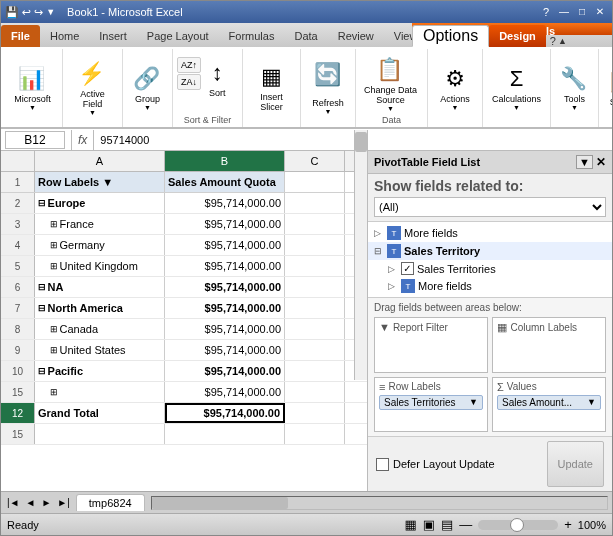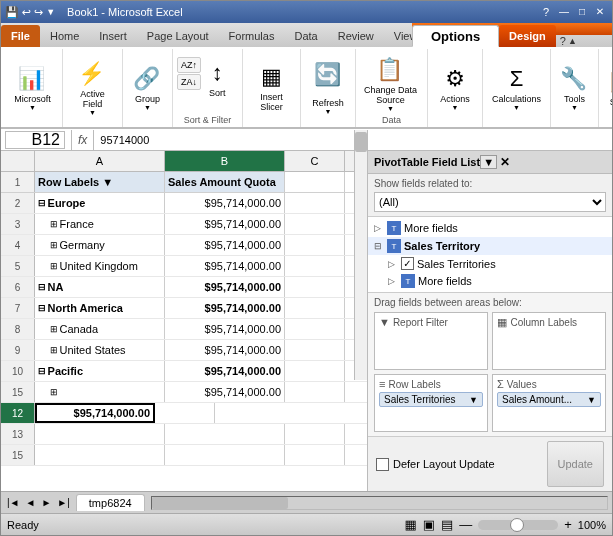--- a/index.html
+++ b/index.html
@@ -34,21 +34,21 @@
     <div style="padding:3px 10px;font-size:11px;height:22px;display:flex;align-items:center;cursor:pointer;color:#333;">Insert</div>
     <div style="padding:3px 10px;font-size:11px;height:22px;display:flex;align-items:center;cursor:pointer;color:#333;">Page Layout</div>
     <div style="padding:3px 10px;font-size:11px;height:22px;display:flex;align-items:center;cursor:pointer;color:#333;">Formulas</div>
     <div style="padding:3px 10px;font-size:11px;height:22px;display:flex;align-items:center;cursor:pointer;color:#333;">Data</div>
     <div style="padding:3px 10px;font-size:11px;height:22px;display:flex;align-items:center;cursor:pointer;color:#333;">Review</div>
     <div style="padding:3px 10px;font-size:11px;height:22px;display:flex;align-items:center;cursor:pointer;color:#333;">View</div>
 
     <div style="position:absolute;right:0;top:0;display:flex;flex-direction:column;align-items:stretch;width:200px;">
       <div style="background:linear-gradient(to bottom,#f97316,#cc4400);color:#fff;font-size:11px;font-weight:bold;text-align:center;padding:2px 0;height:12px;line-height:12px;">PivotTable Tools</div>
       <div style="display:flex;align-items:flex-end;height:12px;">
-        <div style="padding:1px 18px;background:#fff;color:#000;font-size:13px;height:22px;display:flex;align-items:center;cursor:pointer;border:1px solid #bbb;border-bottom:1px solid #fff;border-radius:3px 3px 0 0;font-weight:bold;">Options</div>
+        <div style="padding:1px 10px;background:#fff;color:#000;font-size:16px;height:22px;display:flex;align-items:center;cursor:pointer;border:1px solid #bbb;border-bottom:1px solid #fff;border-radius:3px 3px 0 0;font-weight:normal;">Options</div>
         <div style="padding:1px 10px;background:linear-gradient(to bottom,#ee5500,#bb3300);color:#fff;font-size:11px;height:22px;display:flex;align-items:center;cursor:pointer;border-radius:3px 3px 0 0;font-weight:bold;">Design</div>
         <div style="display:flex;align-items:center;gap:2px;padding:0 4px;">
           <span style="font-size:11px;cursor:pointer;color:#333;">?</span>
           <span style="font-size:9px;cursor:pointer;color:#333;">▲</span>
         </div>
       </div>
     </div>
   </div>
 
   <div style="background:#fff;border-bottom:2px solid #bbb;display:flex;align-items:stretch;min-height:82px;padding:2px 2px 0 2px;">
@@ -161,21 +161,21 @@
       <div style="flex:1;display:flex;align-items:center;">
         <div style="display:flex;flex-direction:column;align-items:center;padding:3px 6px;cursor:pointer;border-radius:3px;">
           <span style="font-size:22px;">📋</span>
           <span style="font-size:9px;margin-top:2px;">Show</span>
         </div>
       </div>
     </div>
   </div>
 
   <div style="display:flex;align-items:center;height:22px;border-bottom:1px solid #bbb;background:#fff;">
-    <input type="text" value="B12" style="width: 60px; border: 1px solid rgb(187, 187, 187); height: 18px; margin: 2px 4px; padding: 1px 4px; font-size: 16px; text-align: right; font-family: inherit;">
+    <input type="text" value="B12" style="width: 60px; border: 1px solid rgb(187, 187, 187); height: 18px; margin: 2px 4px; padding: 1px 12px; font-size: 12px; text-align: center; font-family: inherit;">
     <div style="width:1px;background:#bbb;height:20px;margin:0 2px;"></div>
     <span style="padding:0 4px;color:#555;font-style:italic;font-size:12px;">fx</span>
     <div style="width:1px;background:#bbb;height:20px;margin:0 2px;"></div>
     <input type="text" value="95714000" style="flex: 1 1 0%; border: none; outline: none; font-size: 11px; padding: 1px 4px; font-family: inherit;">
   </div>
 
   <div style="display:flex;flex:1;overflow:hidden;">
 
     <div style="flex:1;overflow:hidden;display:flex;flex-direction:column;">
 
@@ -261,54 +261,49 @@
         <div style="width:130px;min-width:130px;height:20px;display:flex;align-items:center;padding:0 3px;font-size:11px;border-right:1px solid #ccc;">
             <span style="display:inline-block;width:12px;"></span>
             <span style="font-size:9px;margin-right:2px;">⊞</span>
           </div>
         <div style="width:120px;min-width:120px;height:20px;display:flex;align-items:center;justify-content:flex-end;padding:0 3px;font-size:11px;border-right:1px solid #ccc;">$95,714,000.00</div>
         <div style="width:60px;min-width:60px;height:20px;border-right:1px solid #ccc;"></div>
       </div>
 
       <div style="display:flex;border-bottom:1px solid #e8e8e8;flex-shrink:0;">
         <div style="width:34px;min-width:34px;border-right:1px solid #bbb;height:20px;display:flex;align-items:center;justify-content:center;font-size:10px;color:#555;background:#217346;color:#fff;">12</div>
+        <div style="width:130px;min-width:130px;height:20px;display:flex;align-items:center;padding:0 3px;font-size:11px;border-right:1px solid #ccc;font-weight:bold;">Grand Total</div>
         <div style="width:120px;min-width:120px;height:20px;display:flex;align-items:center;justify-content:flex-end;padding:0 3px;font-size:11px;border:2px solid #000;font-weight:bold;">$95,714,000.00</div>
         <div style="width:60px;min-width:60px;height:20px;border-right:1px solid #ccc;"></div>
       </div>
 
-      <div style="display:flex;border-bottom:1px solid #e8e8e8;flex-shrink:0;">
-        <div style="width:34px;min-width:34px;border-right:1px solid #bbb;height:20px;display:flex;align-items:center;justify-content:center;font-size:10px;color:#555;background:#f0f0f0;">13</div>
-        <div style="width:130px;min-width:130px;height:20px;border-right:1px solid #ccc;"></div>
-        <div style="width:120px;min-width:120px;height:20px;border-right:1px solid #ccc;"></div>
-        <div style="width:60px;min-width:60px;height:20px;border-right:1px solid #ccc;"></div>
-      </div>
       <div style="display:flex;border-bottom:1px solid #e8e8e8;flex-shrink:0;">
         <div style="width:34px;min-width:34px;border-right:1px solid #bbb;height:20px;display:flex;align-items:center;justify-content:center;font-size:10px;color:#555;background:#f0f0f0;">15</div>
         <div style="width:130px;min-width:130px;height:20px;border-right:1px solid #ccc;"></div>
         <div style="width:120px;min-width:120px;height:20px;border-right:1px solid #ccc;"></div>
         <div style="width:60px;min-width:60px;height:20px;border-right:1px solid #ccc;"></div>
       </div>
 
       <div style="position:absolute;right:245px;top:130px;width:14px;height:250px;background:#f0f0f0;border-left:1px solid #bbb;border-right:1px solid #bbb;">
         <div style="width:12px;height:20px;background:#bbb;border-radius:2px;margin:2px auto;"></div>
       </div>
     </div>
 
     <div style="width:245px;min-width:245px;background:#f5f5f5;border-left:1px solid #bbb;display:flex;flex-direction:column;font-size:11px;">
 
-      <div style="display:flex;align-items:center;justify-content:flex-start;padding:4px 6px;background:#d8d8d8;border-bottom:1px solid #bbb;font-weight:bold;font-size:11px;">
+      <div style="display:flex;align-items:center;justify-content:space-between;padding:4px 6px;background:#d8d8d8;border-bottom:1px solid #bbb;font-weight:bold;font-size:11px;">
         <span>PivotTable Field List</span>
         <div style="display:flex;gap:3px;align-items:center;">
           <span style="cursor:pointer;font-size:11px;border:1px solid #999;padding:0 2px;background:#e8e8e8;">▼</span>
           <span style="cursor:pointer;font-size:12px;">✕</span>
         </div>
       </div>
 
       <div style="padding:4px 6px;border-bottom:1px solid #ccc;background:#f0f0f0;">
-        <div style="font-size:10px;color:#555;margin-bottom:3px;">Show fields related to:</div>
+        <div style="font-size:14px;color:#555;margin-bottom:3px;font-weight:bold;">Show fields related to:</div>
         <select style="width:100%;height:20px;font-size:11px;border:1px solid #bbb;background:#fff;">
           <option>(All)</option>
         </select>
       </div>
 
       <div style="padding:2px 0;border-bottom:1px solid #ccc;background:#fff;flex:0 0 auto;max-height:130px;overflow-y:auto;">
 
         <div style="display:flex;align-items:center;padding:2px 6px;cursor:pointer;gap:3px;">
           <span style="font-size:9px;color:#555;width:10px;">▷</span>
           <span style="width:14px;height:14px;background:#4472c4;display:inline-flex;align-items:center;justify-content:center;font-size:8px;color:#fff;">T</span>

